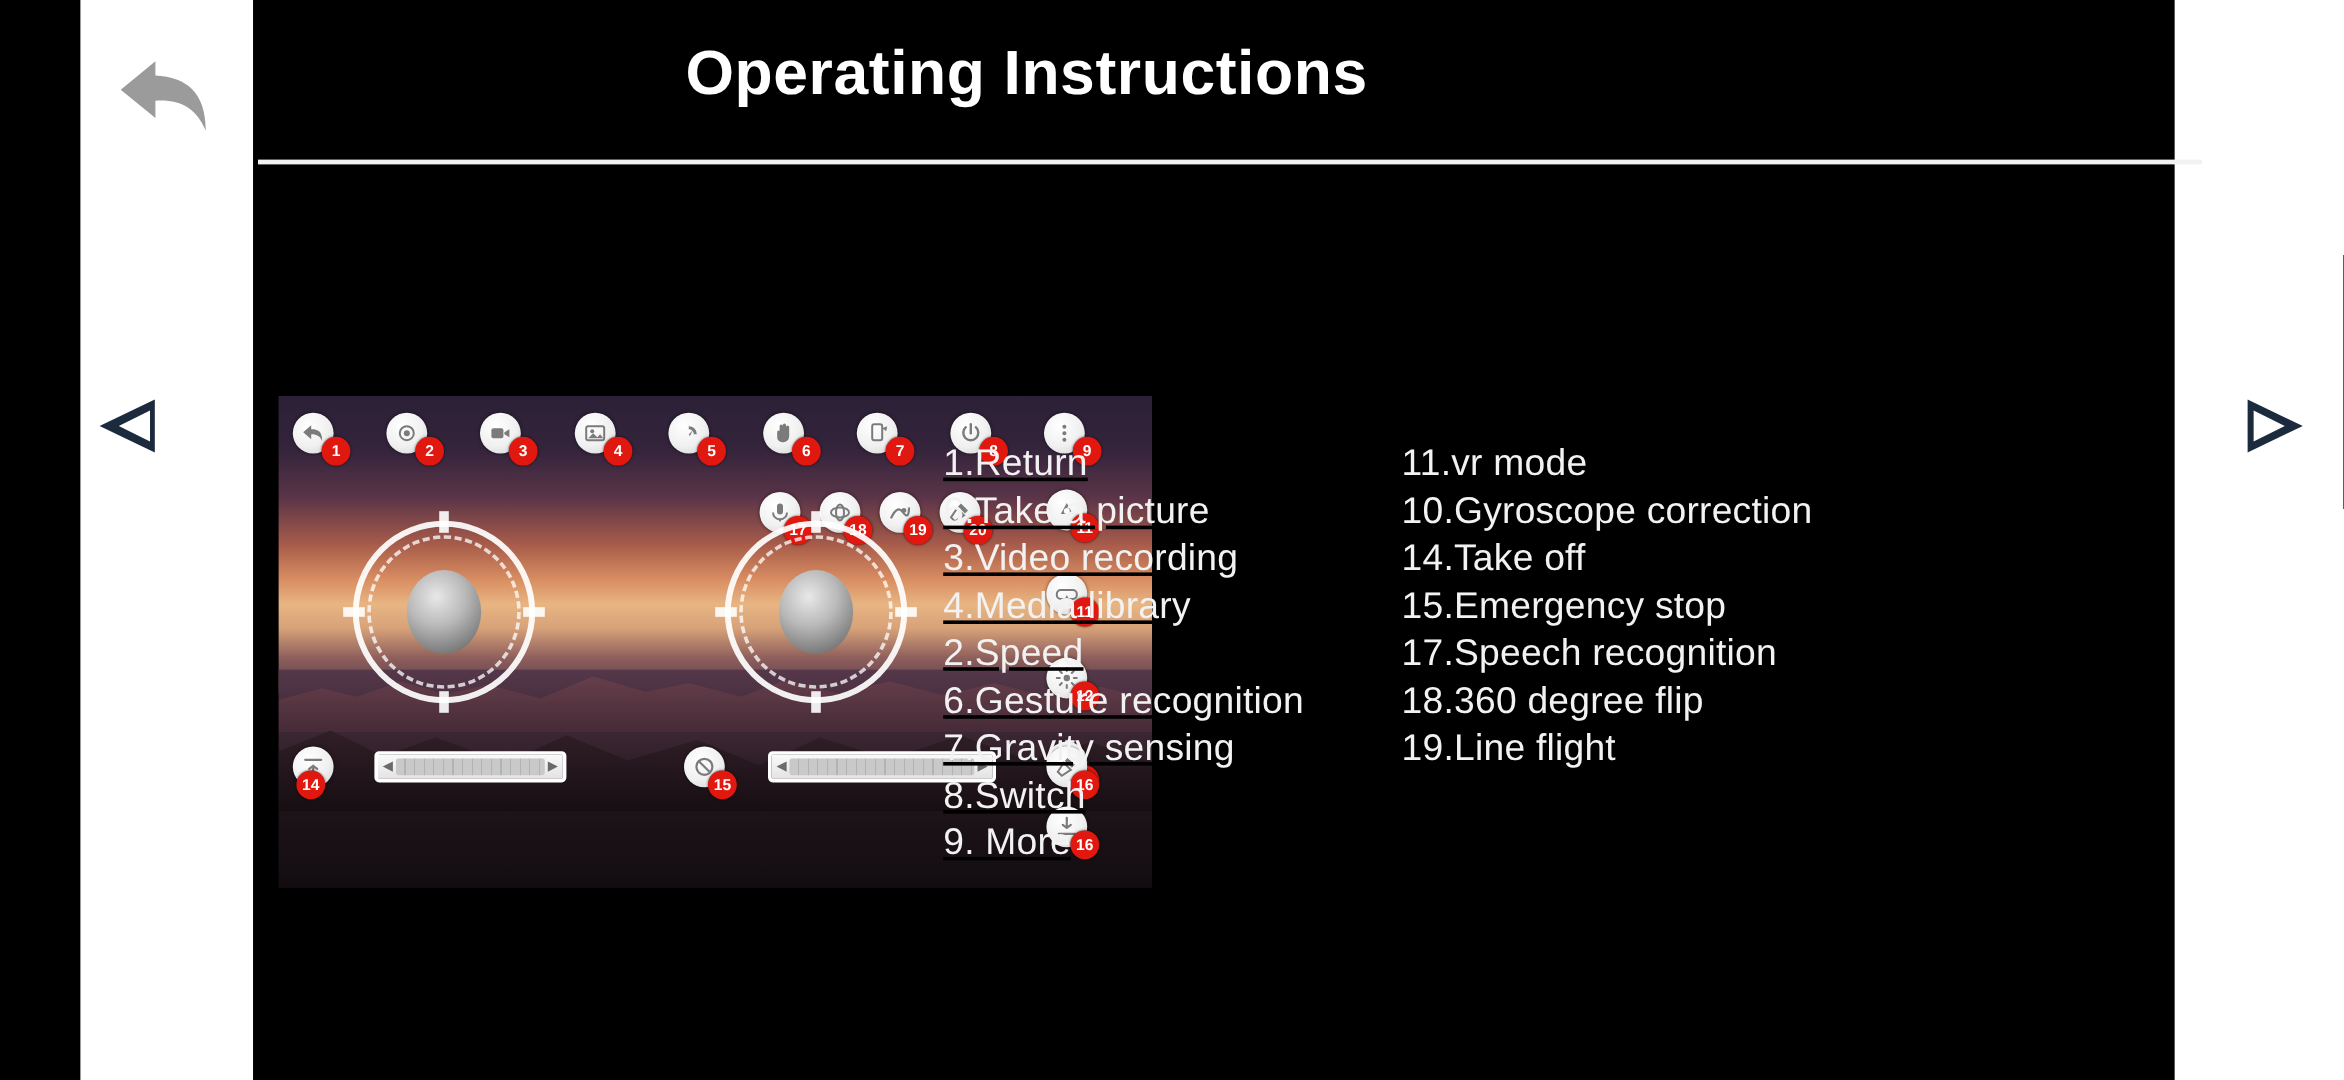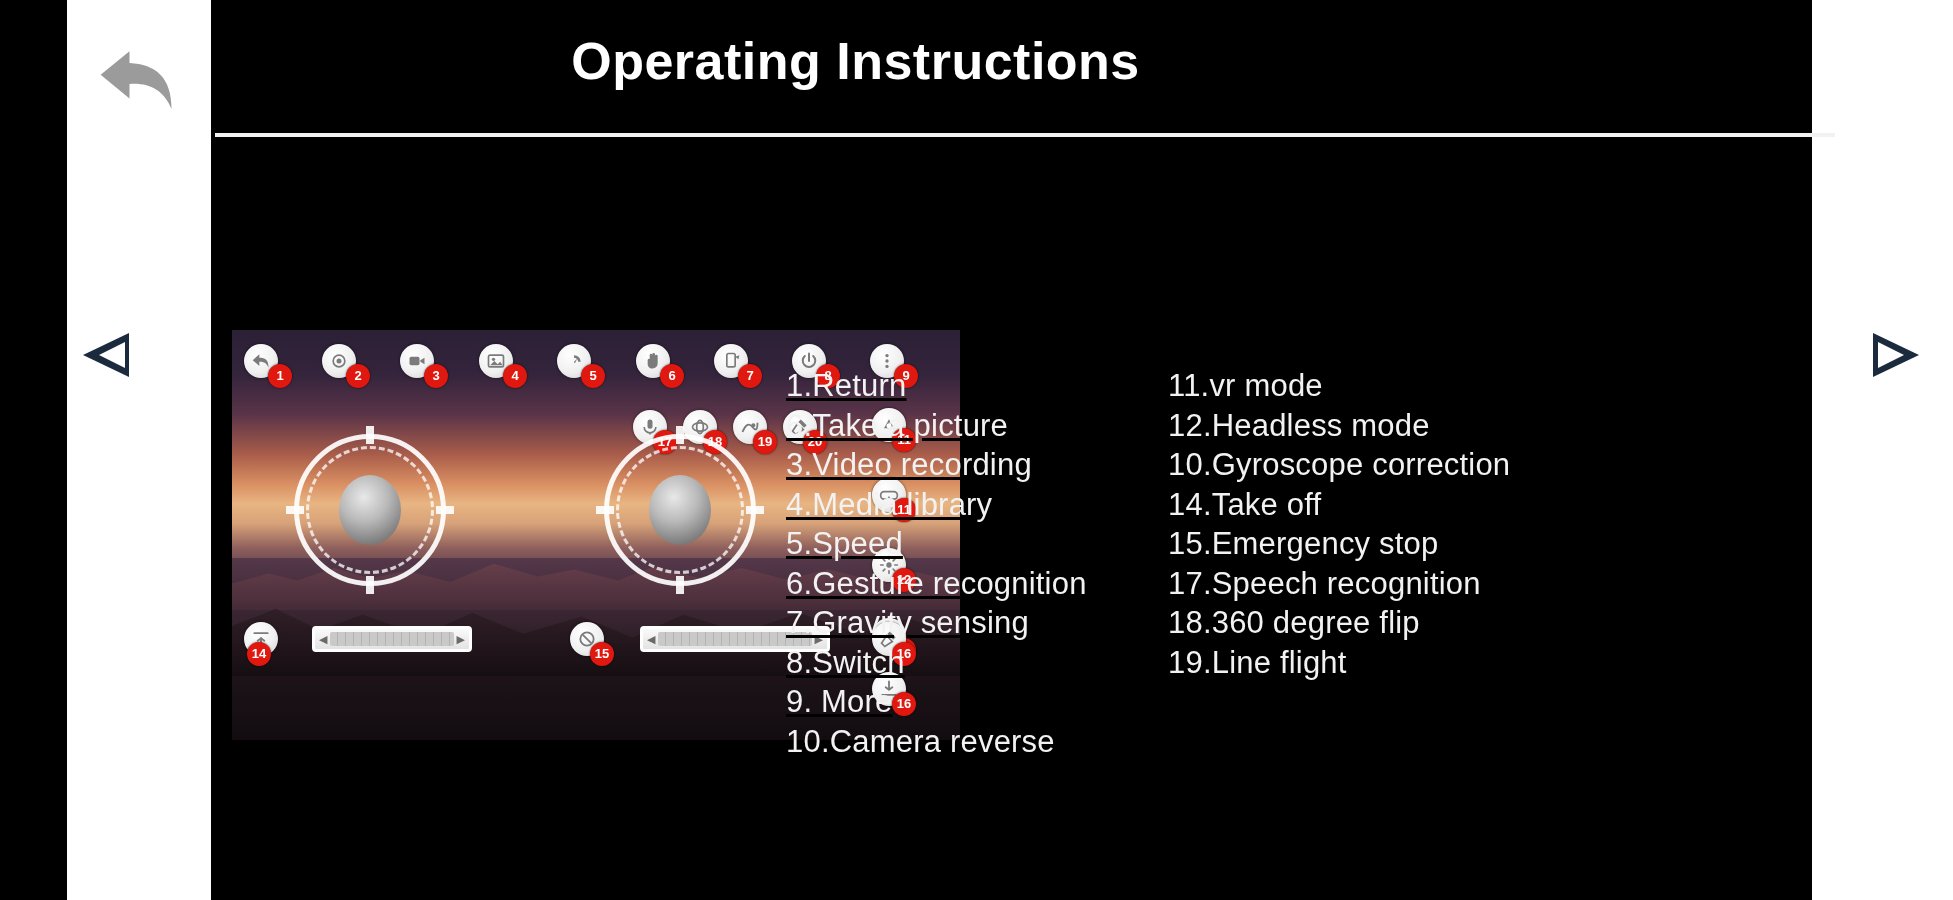--- a/index.html
+++ b/index.html
@@ -378,30 +378,28 @@
     </div>
     <div class="badge" style="left:660px;top:312px">16</div>
   </div>
 
   <div id="legend">
     <div class="legend-col" id="legend-col-left">
       <div class="legend-item">1.Return</div>
       <div class="legend-item">6.Take a picture</div>
       <div class="legend-item">3.Video recording</div>
       <div class="legend-item">4.Media library</div>
-      <div class="legend-item">5.Speed</div>
+      <div class="legend-item">2.Speed</div>
       <div class="legend-item">6.Gesture recognition</div>
       <div class="legend-item">7.Gravity sensing</div>
       <div class="legend-item">8.Switch</div>
       <div class="legend-item">9. More</div>
-      <div class="legend-item">10.Camera reverse</div>
     </div>
     <div class="legend-col" id="legend-col-right">
       <div class="legend-item">11.vr mode</div>
-      <div class="legend-item">12.Headless mode</div>
       <div class="legend-item">10.Gyroscope correction</div>
       <div class="legend-item">14.Take off</div>
       <div class="legend-item">15.Emergency stop</div>
       <div class="legend-item">17.Speech recognition</div>
       <div class="legend-item">18.360 degree flip</div>
       <div class="legend-item">19.Line flight</div>
     </div>
   </div>
 
 </div>

